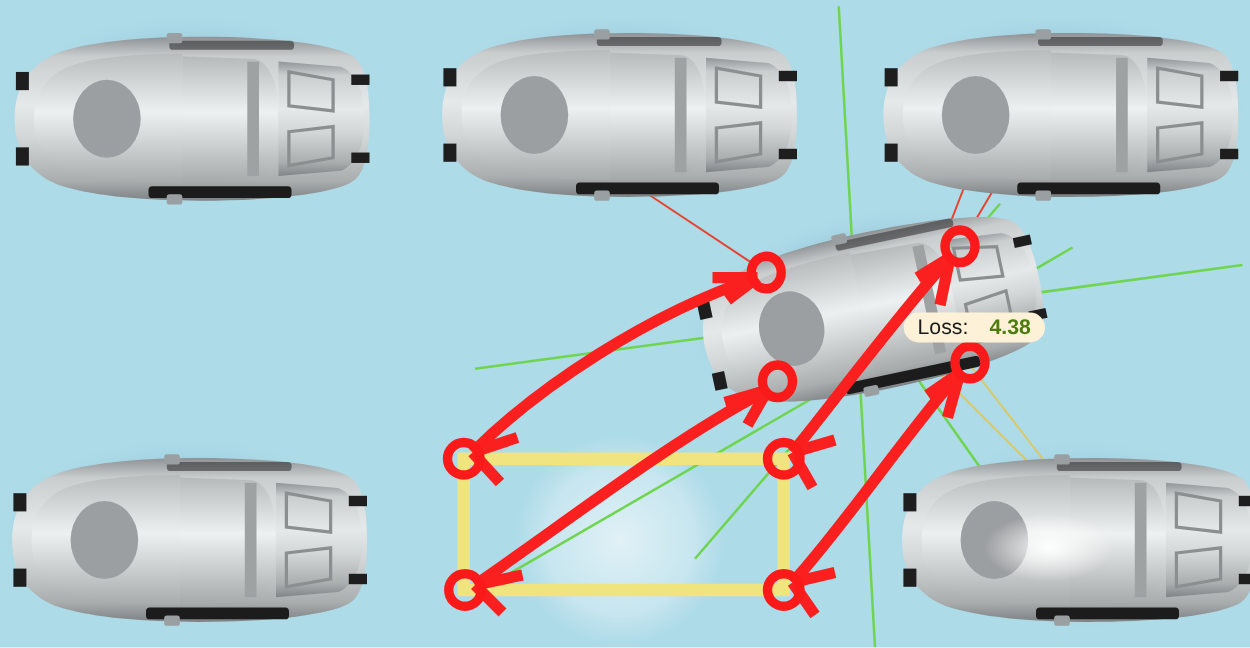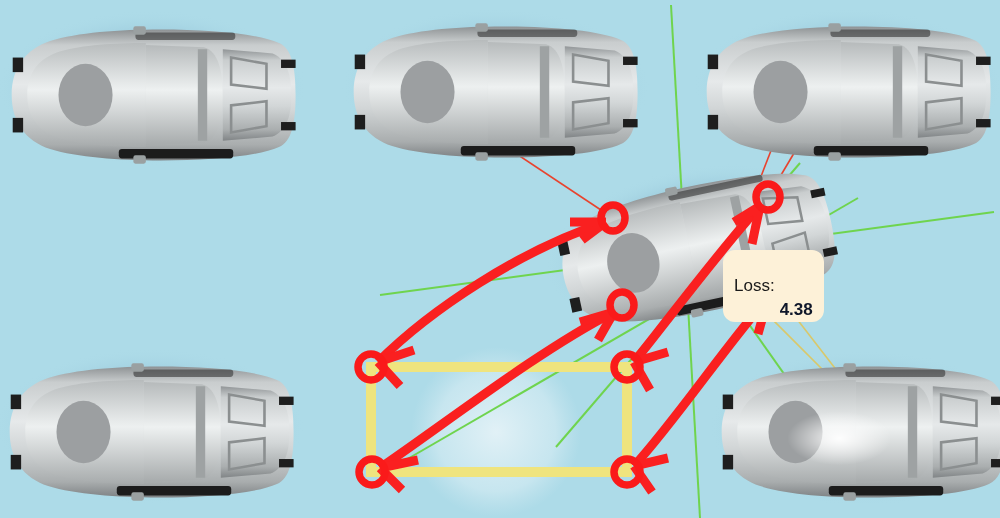--- a/index.html
+++ b/index.html
@@ -18,37 +18,36 @@
   #svgroot {
     position: absolute;
     left: 0; top: 0;
     width: 1000px;
     height: 518px;
   }
   .loss-label {
     position: absolute;
     display: flex;
     align-items: center;
-    gap: 5px;
+    gap: 17px;
     background: #fdf1d8;
     border-radius: 12px;
     padding: 3px 11px 4px 11px;
     font-size: 17px;
     line-height: 1;
     white-space: nowrap;
     box-shadow: 0 0 0 0 rgba(0,0,0,0);
   }
   .loss-label .lbl {
     color: #1a1a1a;
     font-weight: normal;
   }
   .loss-label .val {
-    color: #0f172a;
+    color: #4d7c0f;
     font-weight: bold;
-    margin-top: 48px;
   }
 </style>
 </head>
 <body>
 
 <div id="stage">
 
   <svg id="svgroot" viewBox="0 0 1000 518">
     <defs>
 

